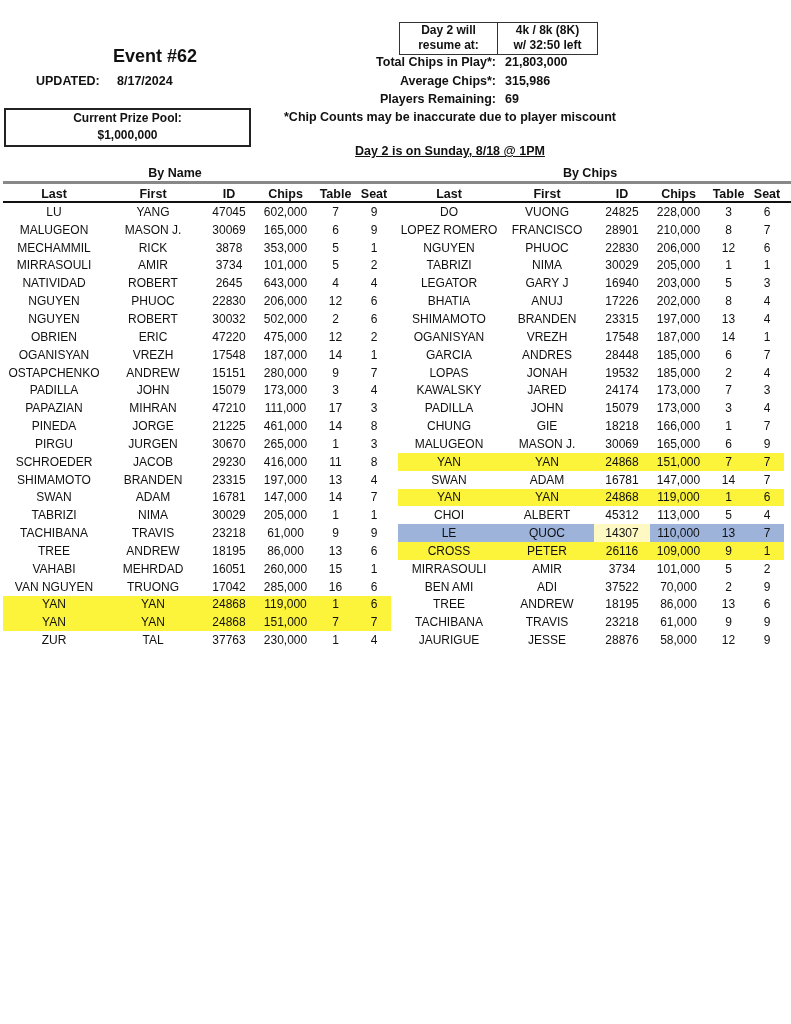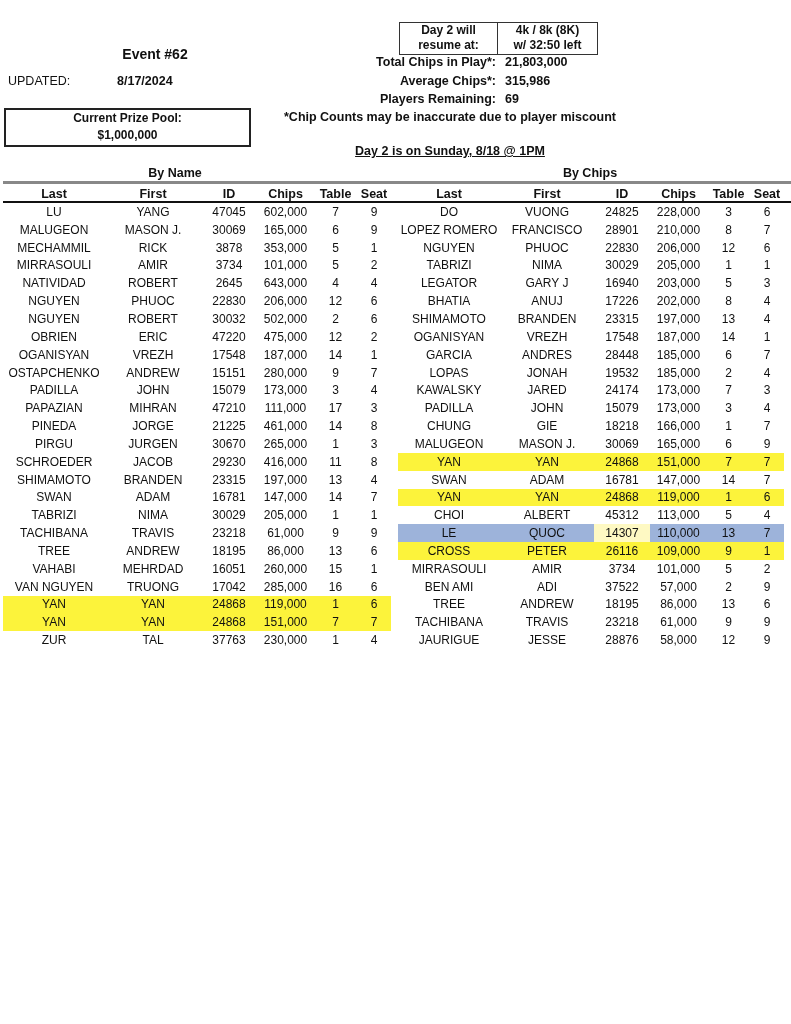--- a/index.html
+++ b/index.html
@@ -2,22 +2,22 @@
 <html><head>
 <meta charset="utf-8">
 <style>
   html, body { margin: 0; padding: 0; background: #ffffff; }
   body {
     width: 791px; height: 1024px; position: relative; overflow: hidden;
     font-family: "Liberation Sans", "DejaVu Sans", sans-serif;
     color: #111111;
   }
   .abs { position: absolute; }
-  .event-title { left: 110px; top: 46px; width: 90px; text-align: center; font-size: 14px; font-weight: bold; }
-  .updated-label { left: 8px; top: 74px; font-size: 12.5px; font-weight: normal; }
+  .event-title { left: 110px; top: 46px; width: 90px; text-align: center; font-size: 18px; font-weight: bold; }
+  .updated-label { left: 36px; top: 74px; font-size: 12.5px; font-weight: bold; }
   .updated-date { left: 117px; top: 74px; font-size: 12.5px; font-weight: bold; }
   .prize-box {
     left: 4px; top: 108px; width: 243px; height: 35px;
     border: 2px solid #222; text-align: center; font-size: 12px; font-weight: bold; line-height: 17px;
   }
   .resume-box {
     left: 399px; top: 22px; width: 197px; height: 31px;
     border: 1.5px solid #333; display: flex; font-size: 12px; font-weight: bold; line-height: 15px; justify-content: flex-end;
   }
   .resume-box .cell { text-align: center; padding-top: 0px; }
@@ -493,21 +493,21 @@
         <td>AMIR</td>
         <td>3734</td>
         <td>101,000</td>
         <td>5</td>
         <td>2</td>
       </tr>
       <tr>
         <td>BEN AMI</td>
         <td>ADI</td>
         <td>37522</td>
-        <td>57,000</td>
+        <td>70,000</td>
         <td>2</td>
         <td>9</td>
       </tr>
       <tr>
         <td>TREE</td>
         <td>ANDREW</td>
         <td>18195</td>
         <td>86,000</td>
         <td>13</td>
         <td>6</td>

